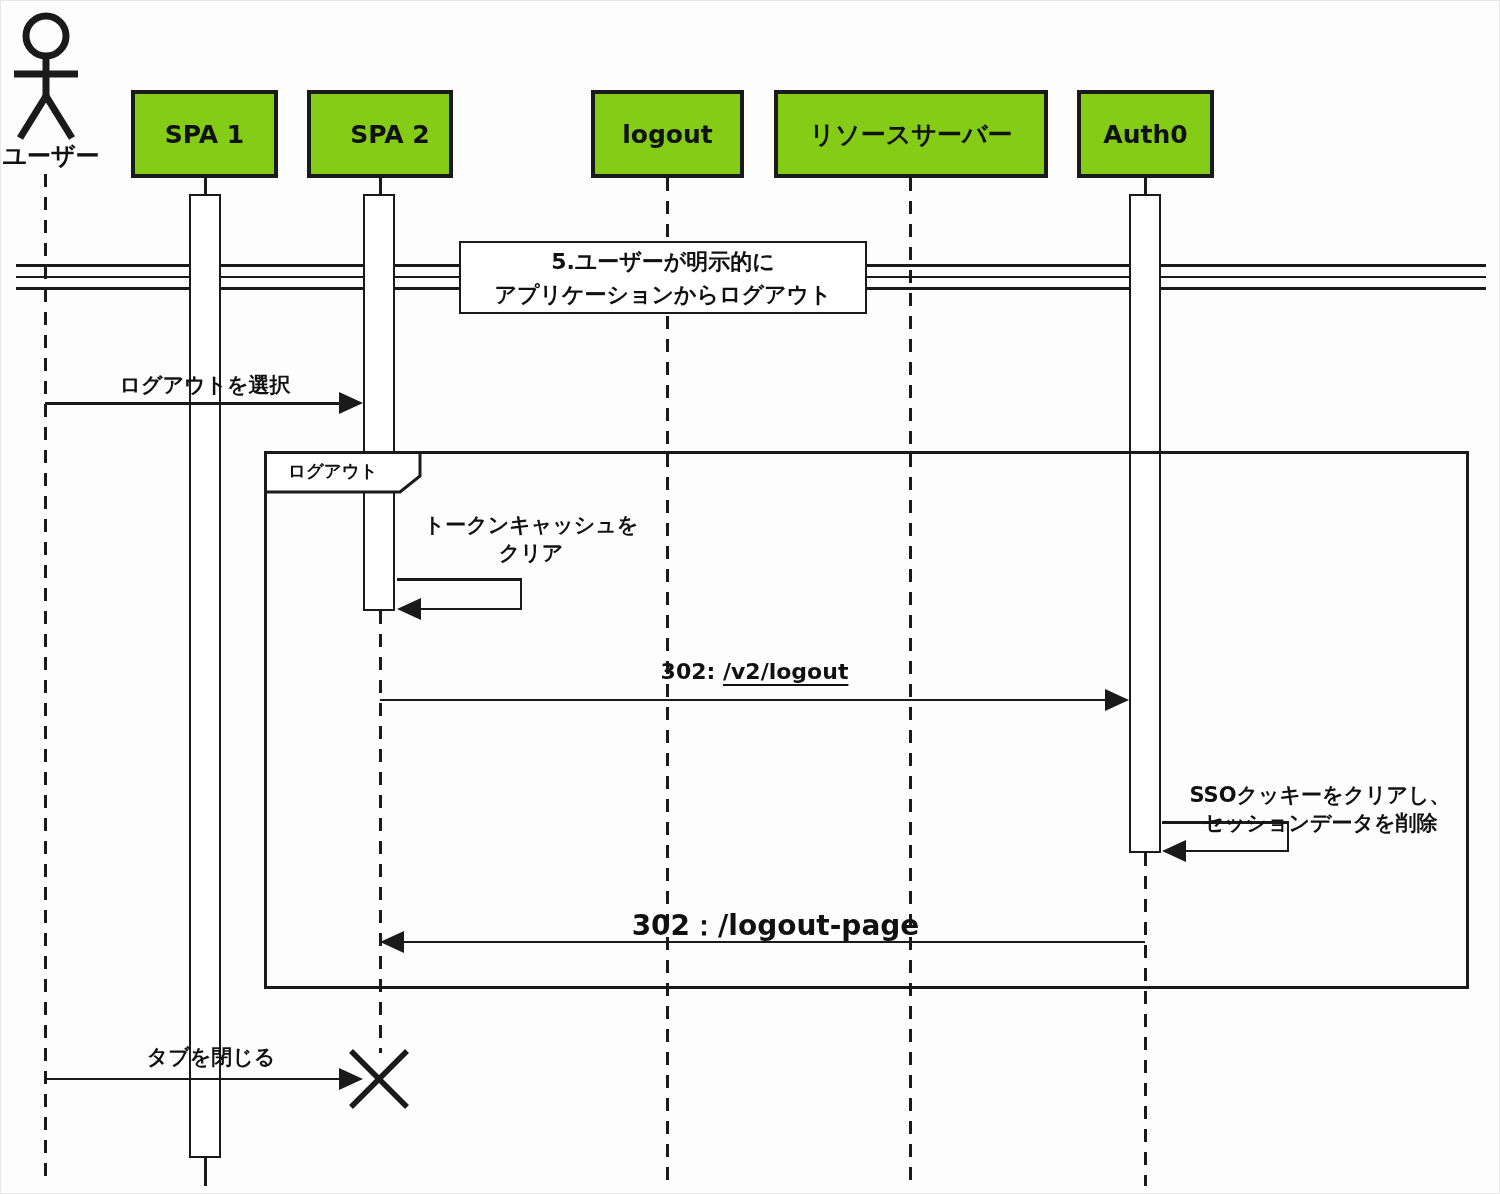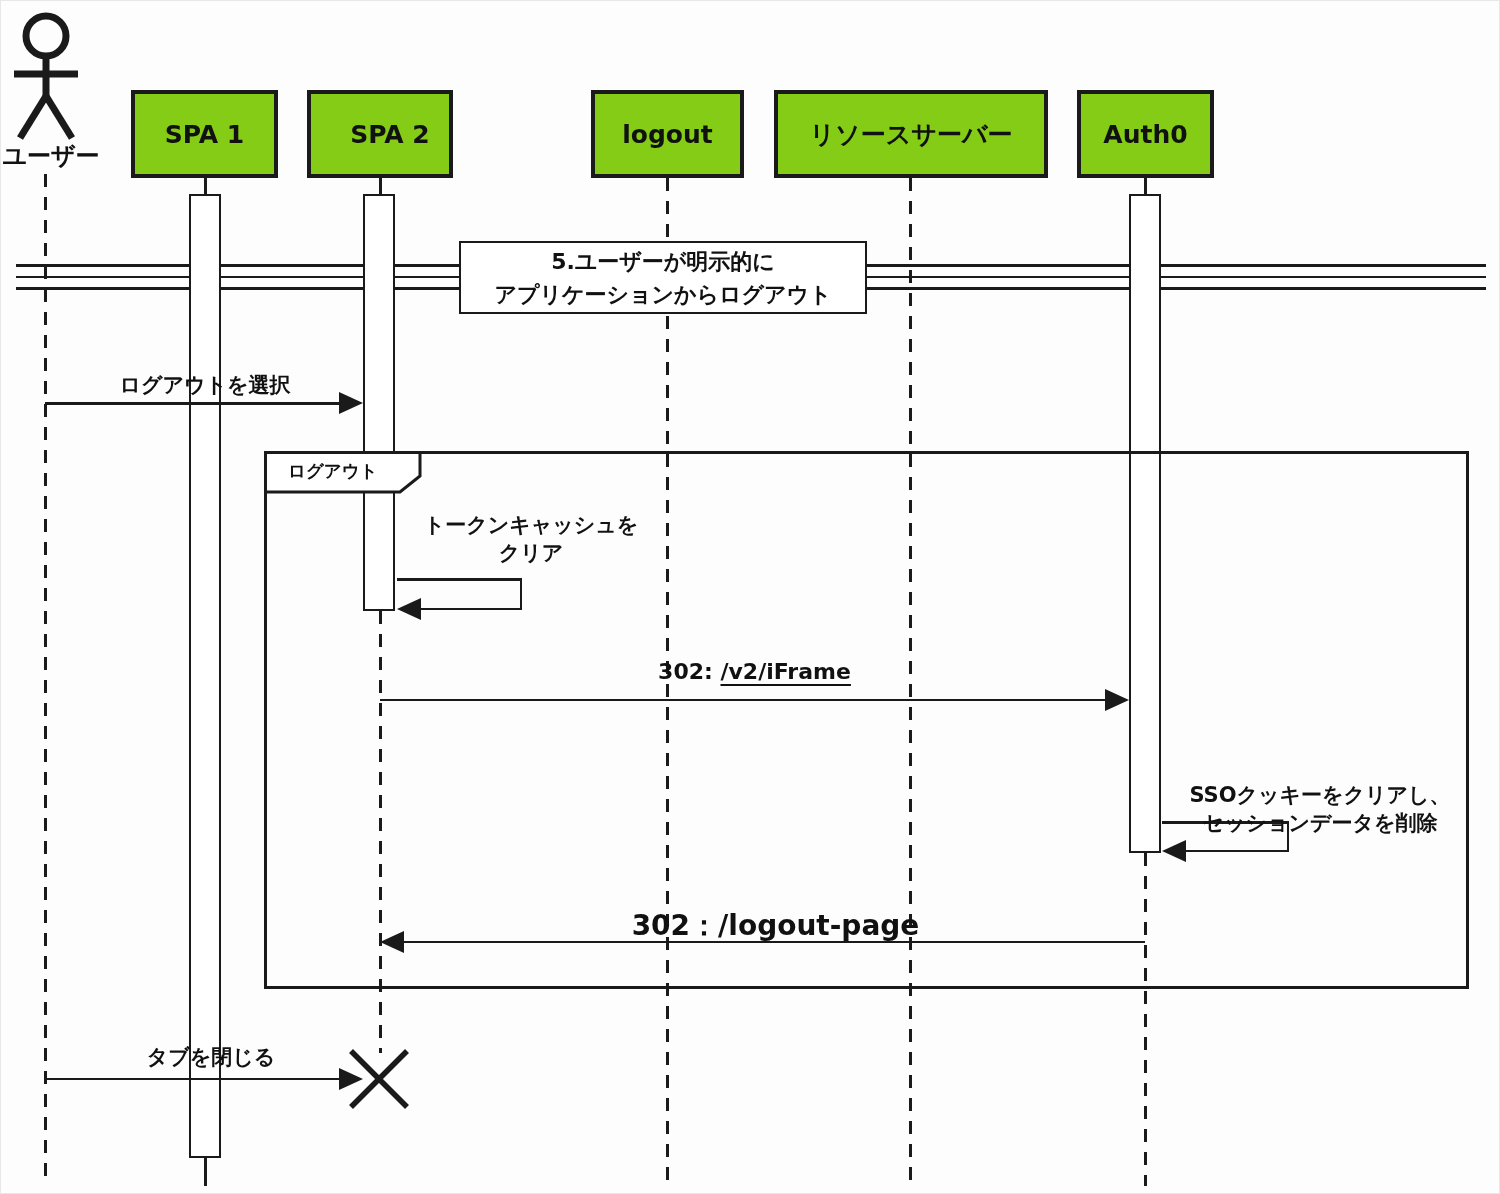--- a/index.html
+++ b/index.html
@@ -106,21 +106,21 @@
   <div class="msg-label" style="left:400px;top:510px;width:260px;">
     <div>トークンキャッシュを</div>
     <div>クリア</div>
   </div>
   <div class="msg-line" style="left:396px;top:577px;width:125px;"></div>
   <div class="vline" style="left:518.5px;top:577px;height:32px;z-index:5;"></div>
   <div class="msg-line" style="left:420px;top:606.5px;width:101px;"></div>
   <div class="arrow-l" style="left:396px;top:597px;"></div>
 
   <div class="msg-label" style="left:379px;top:656px;width:749px;font-size:22px;">
-    <span>302: </span><span style="text-decoration:underline;text-decoration-thickness:2px;text-underline-offset:5px;">/v2/iFrame</span>
+    <span>302: </span><span style="text-decoration:underline;text-decoration-thickness:2px;text-underline-offset:5px;">/v2/logout</span>
   </div>
   <div class="msg-line" style="left:379px;top:697.5px;width:727px;"></div>
   <div class="arrow-r" style="left:1104px;top:688px;"></div>
 
   <div class="msg-label" style="left:1170px;top:748px;width:298px;margin-top:32px;">
     <div>SSOクッキーをクリアし、</div>
     <div>セッションデータを削除</div>
   </div>
   <div class="msg-line" style="left:1161px;top:820px;width:127px;"></div>
   <div class="vline" style="left:1285.5px;top:820px;height:31px;z-index:5;"></div>

